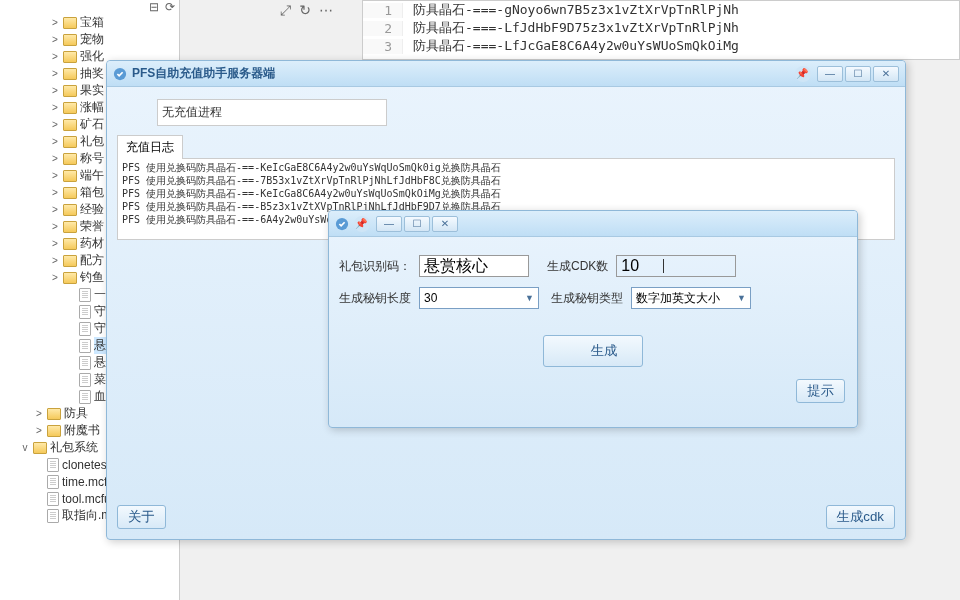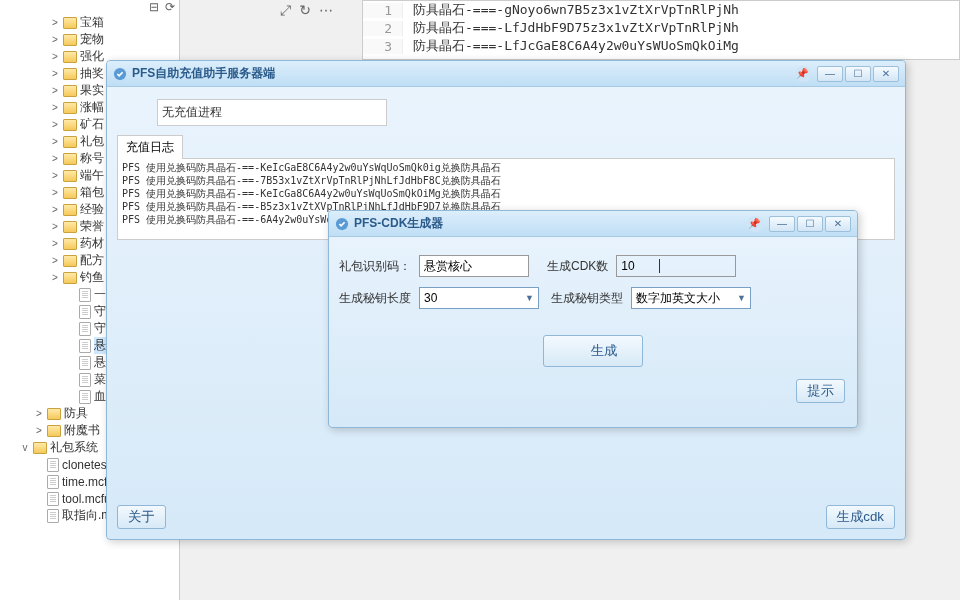--- a/index.html
+++ b/index.html
@@ -34,21 +34,21 @@
 .win-pin { width:16px; height:16px; background:#cfe5f6; border-radius:50%; margin-right:6px; display:flex; align-items:center; justify-content:center; color:#5a8bb5; font-size:10px;}
 .win-body { padding: 8px 10px; position: relative; height: calc(100% - 26px); }
 
 .status-label { background: #fff; border:1px solid #ccc; padding: 4px 4px; margin: 4px 0 8px 40px; width: 230px; display:inline-block; color:#333;}
 .log-tab { display:inline-block; padding:3px 8px; background:#fff; border:1px solid #ccc; border-bottom:none; position:relative; top:1px;}
 .log-box { background:#fff; border:1px solid #ccc; height: 82px; padding:2px 4px; font-family:"SimSun",monospace; font-size:10px; color:#333; line-height:1.3; white-space:pre; overflow:hidden;}
 
 .win-sub { left: 328px; top: 210px; width: 530px; height: 218px; }
 .form-row { display:flex; align-items:center; margin: 10px 0; gap: 8px;}
 .form-label { color:#333; white-space:nowrap;}
-.text-input { border:1px solid #999; height:22px; padding:0 4px; font-size:12px; }
+.text-input { border:1px solid #999; height:22px; padding:0 4px; font-size:16px; }
 .combo { border:1px solid #7a9fc4; height:22px; padding:0 4px; font-size:12px; background:#fff; display:flex; align-items:center; justify-content:space-between;}
 .combo-arrow { color:#4a7199; font-size:9px; margin-left:4px;}
 .gen-btn { width:100px; height:32px; background:linear-gradient(#f3f9fe,#d7e9f7); border:1px solid #8fb8d8; border-radius:3px; color:#2a5a8a; cursor:pointer;padding-left:22px;}
 .btn-small { height:24px; padding:0 10px; background:linear-gradient(#f3f9fe,#d7e9f7); border:1px solid #8fb8d8; border-radius:3px; color:#2a5a8a; cursor:pointer;}
 .bottom-left { position:absolute; left:10px; bottom:10px;}
 .bottom-right { position:absolute; right:10px; bottom:10px;}
 .cursor-i { display:inline-block; width:1px; height:14px; background:#333; vertical-align:middle; margin-left:24px;}
 </style>
 </head>
 <body>
@@ -263,21 +263,20 @@
     <button class="btn-small bottom-right">生成cdk</button>
   </div>
 </div>
 
 <div class="win win-sub">
   <div class="win-title">
     <svg class="win-title-icon" viewBox="0 0 16 16">
         <circle cx="8" cy="8" r="7" fill="#5a9bd5"></circle>
         <path d="M5 8l2 2 4-4" stroke="#fff" fill="none" stroke-width="2"></path>
       </svg>
-    <span class="win-title-text">PFS-CDK生成器</span>
     <span class="win-pin">📌</span>
     <div class="win-ctrls">
       <div class="win-btn">—</div>
       <div class="win-btn">☐</div>
       <div class="win-btn">✕</div>
     </div>
   </div>
   <div class="win-body">
     <div class="form-row">
       <span class="form-label">礼包识别码：</span>

